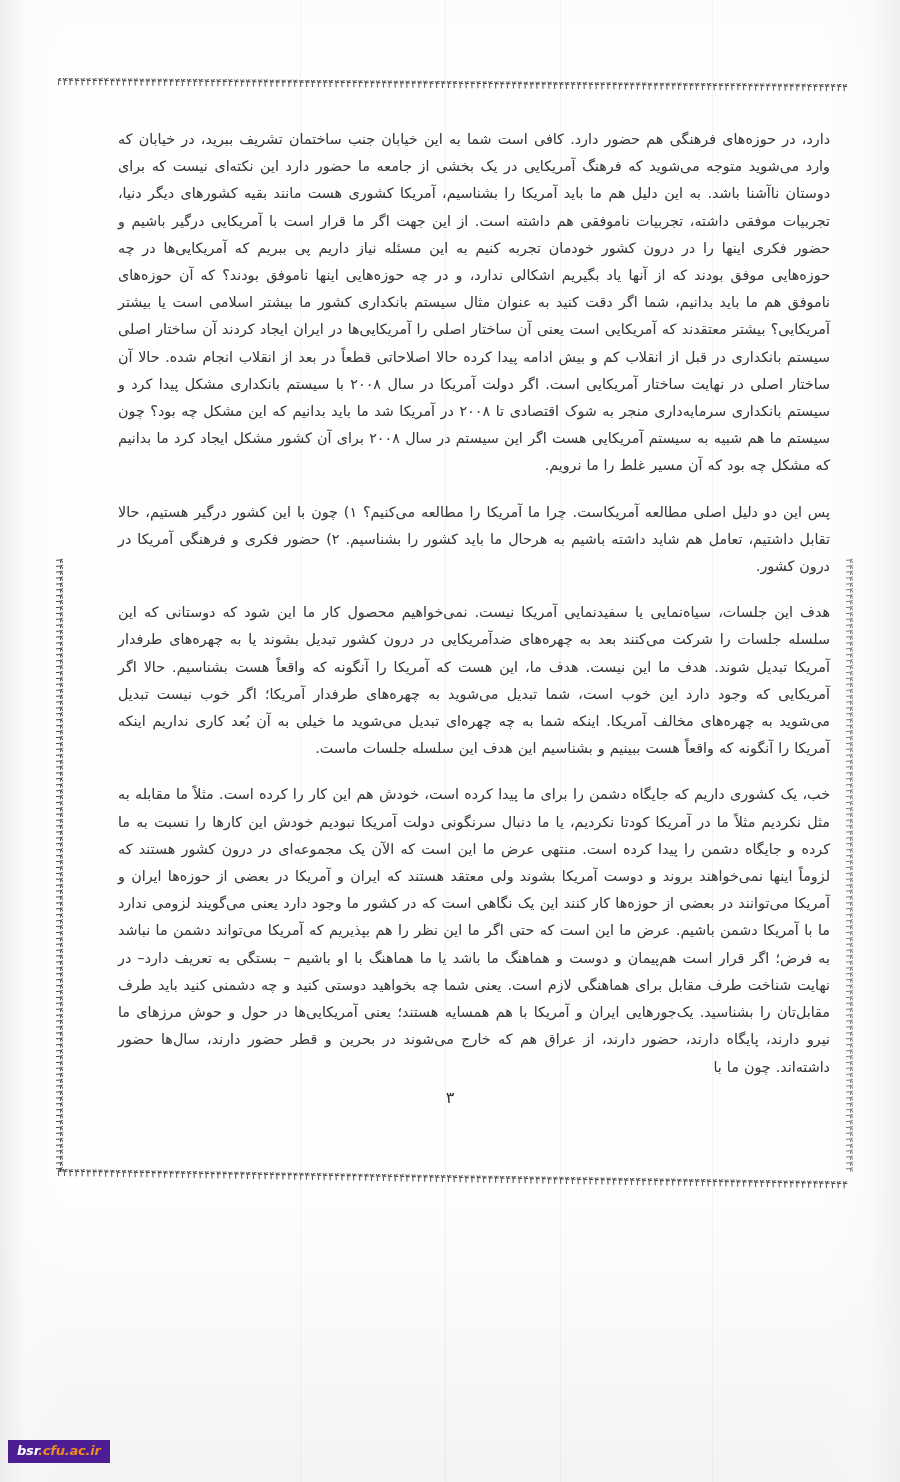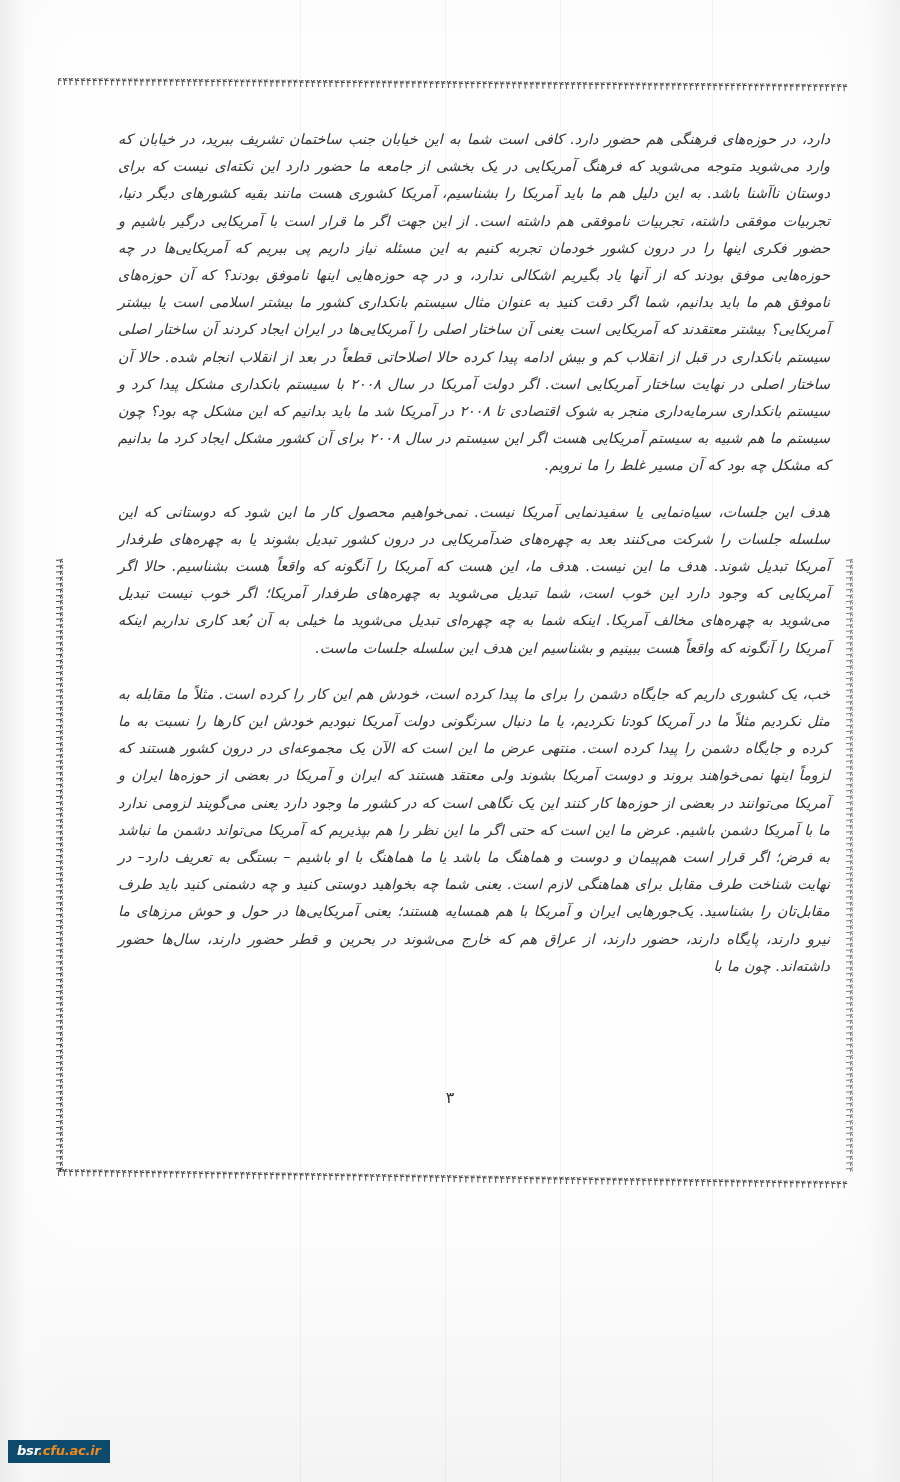--- a/index.html
+++ b/index.html
@@ -113,21 +113,20 @@
     font-size: 14.3px;
     line-height: 27.2px;
     font-family: "DejaVu Sans", "Liberation Sans", sans-serif;
   }
 
   .content p {
     margin: 0 0 19px 0;
     text-align: justify;
     text-align-last: right;
     word-spacing: 0.5px;
-    font-style: italic;
   }
   .content p:last-child { margin-bottom: 12px; }
 
   
   .content p { text-shadow: 0 0 0.6px rgba(120,120,130,0.35); }
 
   .page-number {
     position: absolute;
     left: 0;
     right: 0;
@@ -136,21 +135,21 @@
     color: #2e2e32;
     font-size: 16px;
     font-family: "DejaVu Sans", "Liberation Sans", sans-serif;
   }
 
   
   .watermark {
     position: absolute;
     left: 8px;
     top: 1440px;
-    background: #0c4a6e;
+    background: #4c1d95;
     padding: 4px 9px 5px 9px;
     font-family: "DejaVu Sans", "Liberation Sans", sans-serif;
     font-size: 13px;
     font-weight: bold;
     font-style: italic;
     letter-spacing: -0.2px;
     direction: ltr;
     white-space: nowrap;
     line-height: 14px;
   }
@@ -170,20 +169,21 @@
 
   <div class="frame">
     <div class="orn orn-top">۴۴۴۴۴۴۴۴۴۴۴۴۴۴۴۴۴۴۴۴۴۴۴۴۴۴۴۴۴۴۴۴۴۴۴۴۴۴۴۴۴۴۴۴۴۴۴۴۴۴۴۴۴۴۴۴۴۴۴۴۴۴۴۴۴۴۴۴۴۴۴۴۴۴۴۴۴۴۴۴۴۴۴۴۴۴۴۴۴۴۴۴۴۴۴۴۴۴۴۴۴۴۴۴۴۴۴۴۴۴۴۴۴۴۴۴۴۴۴۴۴۴۴۴۴۴۴۴۴۴۴۴۴۴۴۴۴۴۴۴۴۴۴۴</div>
     <div class="orn orn-bottom">۴۴۴۴۴۴۴۴۴۴۴۴۴۴۴۴۴۴۴۴۴۴۴۴۴۴۴۴۴۴۴۴۴۴۴۴۴۴۴۴۴۴۴۴۴۴۴۴۴۴۴۴۴۴۴۴۴۴۴۴۴۴۴۴۴۴۴۴۴۴۴۴۴۴۴۴۴۴۴۴۴۴۴۴۴۴۴۴۴۴۴۴۴۴۴۴۴۴۴۴۴۴۴۴۴۴۴۴۴۴۴۴۴۴۴۴۴۴۴۴۴۴۴۴۴۴۴۴۴۴۴۴۴۴۴۴۴۴۴۴۴۴۴۴</div>
     <div class="orn orn-left">۴۴۴۴۴۴۴۴۴۴۴۴۴۴۴۴۴۴۴۴۴۴۴۴۴۴۴۴۴۴۴۴۴۴۴۴۴۴۴۴۴۴۴۴۴۴۴۴۴۴۴۴۴۴۴۴۴۴۴۴۴۴۴۴۴۴۴۴۴۴۴۴۴۴۴۴۴۴۴۴۴۴۴۴۴۴۴۴۴۴۴۴۴۴۴۴۴۴۴۴۴۴۴۴</div>
     <div class="orn orn-right">۴۴۴۴۴۴۴۴۴۴۴۴۴۴۴۴۴۴۴۴۴۴۴۴۴۴۴۴۴۴۴۴۴۴۴۴۴۴۴۴۴۴۴۴۴۴۴۴۴۴۴۴۴۴۴۴۴۴۴۴۴۴۴۴۴۴۴۴۴۴۴۴۴۴۴۴۴۴۴۴۴۴۴۴۴۴۴۴۴۴۴۴۴۴۴۴۴۴۴۴۴۴۴۴</div>
   </div>
 
   <div class="content">
     <p>دارد، در حوزه‌های فرهنگی هم حضور دارد. کافی است شما به این خیابان جنب ساختمان تشریف ببرید، در خیابان که وارد می‌شوید متوجه می‌شوید که فرهنگ آمریکایی در یک بخشی از جامعه ما حضور دارد این نکته‌ای نیست که برای دوستان ناآشنا باشد. به این دلیل هم ما باید آمریکا را بشناسیم، آمریکا کشوری هست مانند بقیه کشورهای دیگر دنیا، تجربیات موفقی داشته، تجربیات ناموفقی هم داشته است. از این جهت اگر ما قرار است با آمریکایی درگیر باشیم و حضور فکری اینها را در درون کشور خودمان تجربه کنیم به این مسئله نیاز داریم پی ببریم که آمریکایی‌ها در چه حوزه‌هایی موفق بودند که از آنها یاد بگیریم اشکالی ندارد، و در چه حوزه‌هایی اینها ناموفق بودند؟ که آن حوزه‌های ناموفق هم ما باید بدانیم، شما اگر دقت کنید به عنوان مثال سیستم بانکداری کشور ما بیشتر اسلامی است یا بیشتر آمریکایی؟ بیشتر معتقدند که آمریکایی است یعنی آن ساختار اصلی را آمریکایی‌ها در ایران ایجاد کردند آن ساختار اصلی سیستم بانکداری در قبل از انقلاب کم و بیش ادامه پیدا کرده حالا اصلاحاتی قطعاً در بعد از انقلاب انجام شده. حالا آن ساختار اصلی در نهایت ساختار آمریکایی است. اگر دولت آمریکا در سال ۲۰۰۸ با سیستم بانکداری مشکل پیدا کرد و سیستم بانکداری سرمایه‌داری منجر به شوک اقتصادی تا ۲۰۰۸ در آمریکا شد ما باید بدانیم که این مشکل چه بود؟ چون سیستم ما هم شبیه به سیستم آمریکایی هست اگر این سیستم در سال ۲۰۰۸ برای آن کشور مشکل ایجاد کرد ما بدانیم که مشکل چه بود که آن مسیر غلط را ما نرویم.</p>
+    <p>پس این دو دلیل اصلی مطالعه آمریکاست. چرا ما آمریکا را مطالعه می‌کنیم؟ ۱) چون با این کشور درگیر هستیم، حالا تقابل داشتیم، تعامل هم شاید داشته باشیم به هرحال ما باید کشور را بشناسیم. ۲) حضور فکری و فرهنگی آمریکا در درون کشور.</p>
     <p>هدف این جلسات، سیاه‌نمایی یا سفیدنمایی آمریکا نیست. نمی‌خواهیم محصول کار ما این شود که دوستانی که این سلسله جلسات را شرکت می‌کنند بعد به چهره‌های ضدآمریکایی در درون کشور تبدیل بشوند یا به چهره‌های طرفدار آمریکا تبدیل شوند. هدف ما این نیست. هدف ما، این هست که آمریکا را آنگونه که واقعاً هست بشناسیم. حالا اگر آمریکایی که وجود دارد این خوب است، شما تبدیل می‌شوید به چهره‌های طرفدار آمریکا؛ اگر خوب نیست تبدیل می‌شوید به چهره‌های مخالف آمریکا. اینکه شما به چه چهره‌ای تبدیل می‌شوید ما خیلی به آن بُعد کاری نداریم اینکه آمریکا را آنگونه که واقعاً هست ببینیم و بشناسیم این هدف این سلسله جلسات ماست.</p>
     <p>خب، یک کشوری داریم که جایگاه دشمن را برای ما پیدا کرده است، خودش هم این کار را کرده است. مثلاً ما مقابله به مثل نکردیم مثلاً ما در آمریکا کودتا نکردیم، یا ما دنبال سرنگونی دولت آمریکا نبودیم خودش این کارها را نسبت به ما کرده و جایگاه دشمن را پیدا کرده است. منتهی عرض ما این است که الآن یک مجموعه‌ای در درون کشور هستند که لزوماً اینها نمی‌خواهند بروند و دوست آمریکا بشوند ولی معتقد هستند که ایران و آمریکا در بعضی از حوزه‌ها ایران و آمریکا می‌توانند در بعضی از حوزه‌ها کار کنند این یک نگاهی است که در کشور ما وجود دارد یعنی می‌گویند لزومی ندارد ما با آمریکا دشمن باشیم. عرض ما این است که حتی اگر ما این نظر را هم بپذیریم که آمریکا می‌تواند دشمن ما نباشد به فرض؛ اگر قرار است هم‌پیمان و دوست و هماهنگ ما باشد یا ما هماهنگ با او باشیم – بستگی به تعریف دارد– در نهایت شناخت طرف مقابل برای هماهنگی لازم است. یعنی شما چه بخواهید دوستی کنید و چه دشمنی کنید باید طرف مقابل‌تان را بشناسید. یک‌جورهایی ایران و آمریکا با هم همسایه هستند؛ یعنی آمریکایی‌ها در حول و حوش مرزهای ما نیرو دارند، پایگاه دارند، حضور دارند، از عراق هم که خارج می‌شوند در بحرین و قطر حضور دارند، سال‌ها حضور داشته‌اند. چون ما با</p>
   </div>
 
   <div class="page-number">۳</div>
 
   <div class="watermark">
     <span class="wm-a">bsr</span><span class="wm-b">.cfu.ac.ir</span>
   </div>
 

